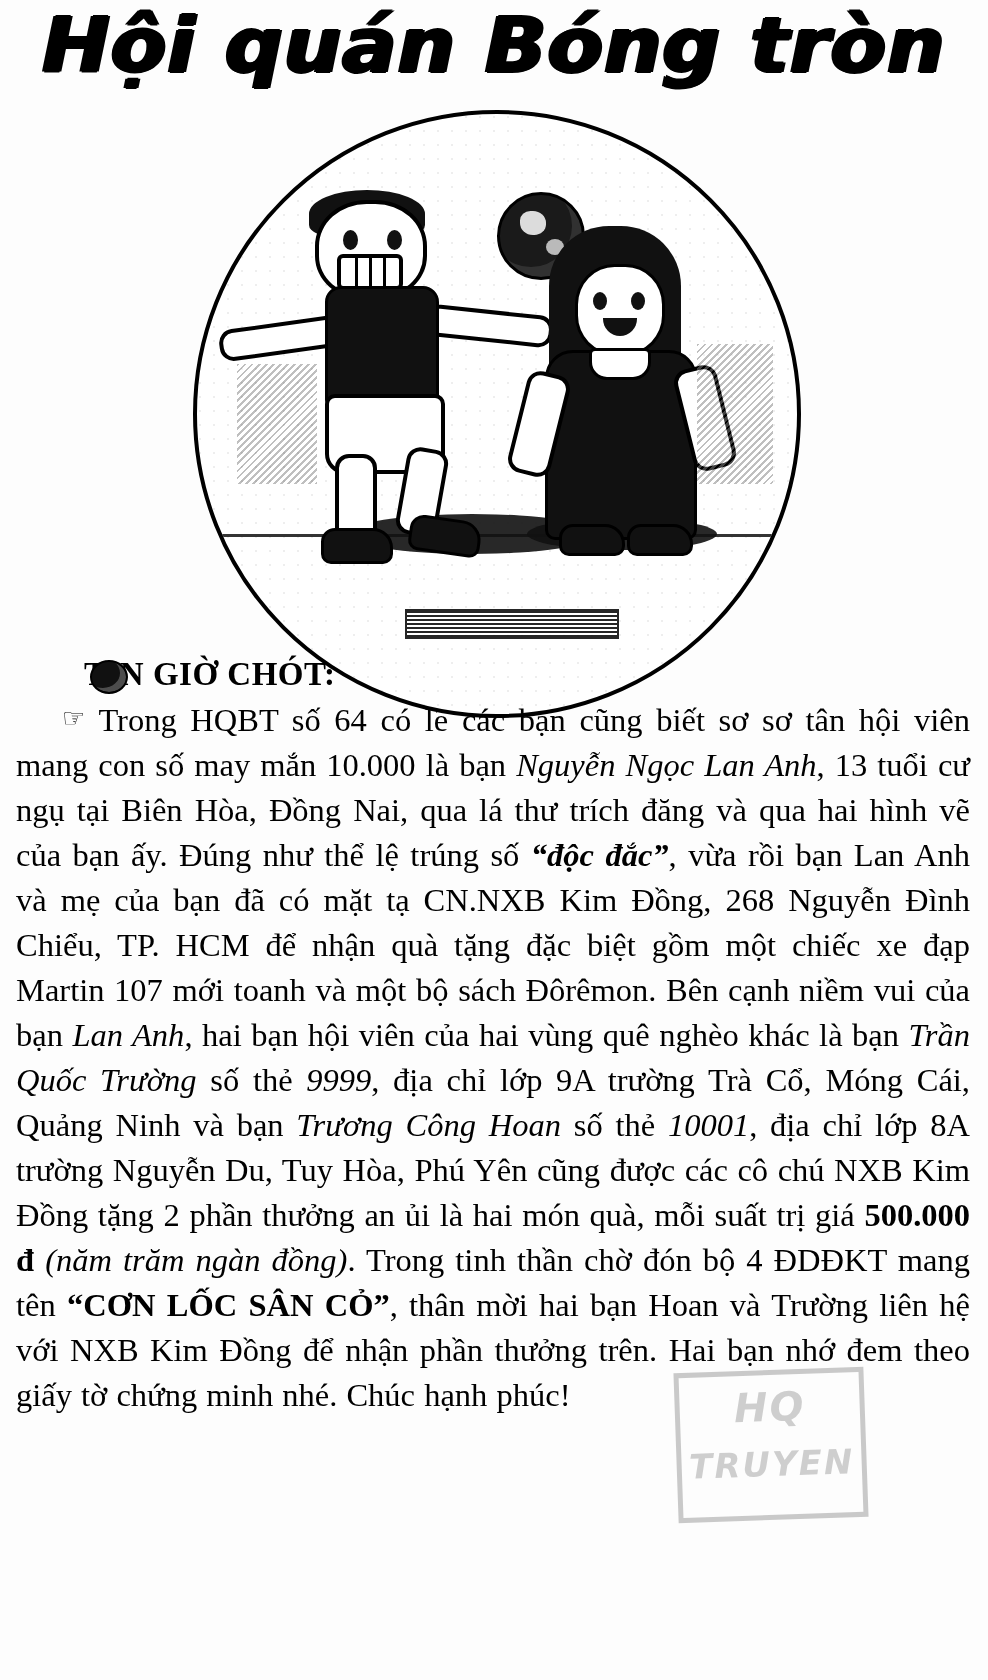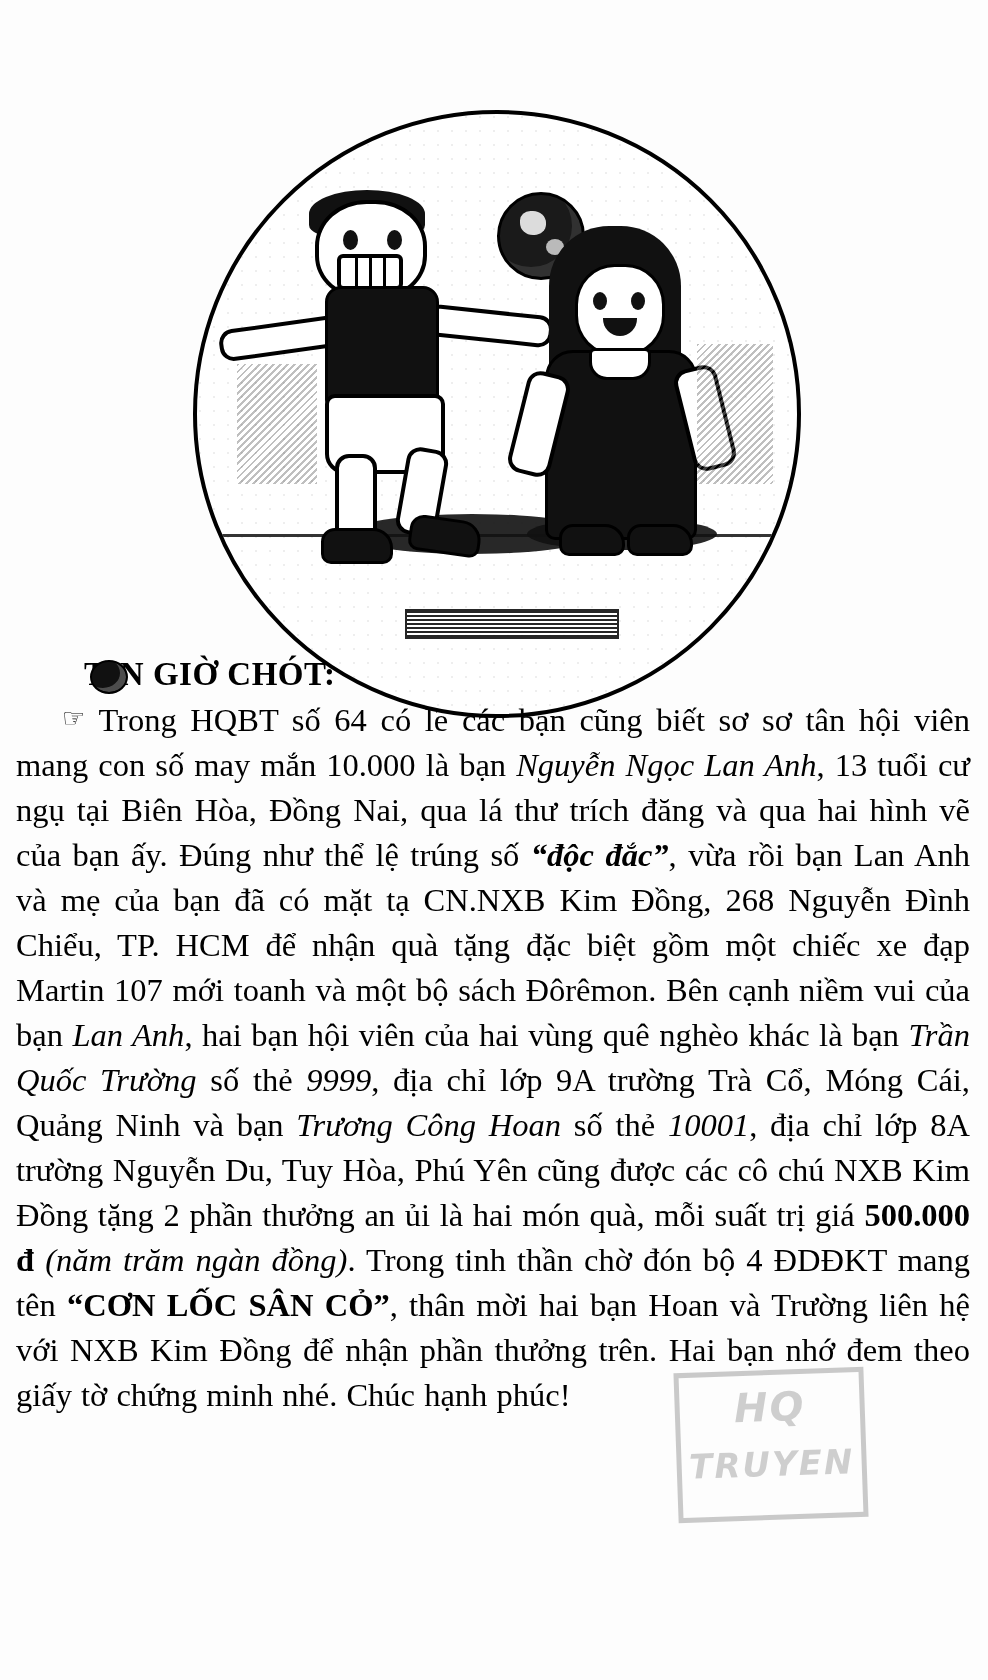--- a/index.html
+++ b/index.html
@@ -334,20 +334,23 @@
     letter-spacing: 2px;
   }
   .wm-top { top: 14px; font-size: 40px; }
   .wm-bottom { top: 74px; font-size: 34px; }
 </style>
 </head>
 <body>
 
 <div class="page">
 
+  <div class="masthead">
+    <span class="title">Hội quán Bóng tròn</span>
+  </div>
 
   <div class="illus-wrap">
     <div class="circle">
       <div class="halftone sparse"></div>
 
       <div class="ground-line"></div>
       <div class="shadow-blob" style="left:150px;top:400px;width:250px;height:40px;"></div>
       <div class="shadow-blob" style="left:330px;top:404px;width:190px;height:32px;"></div>
 
       <div class="ball"></div>

